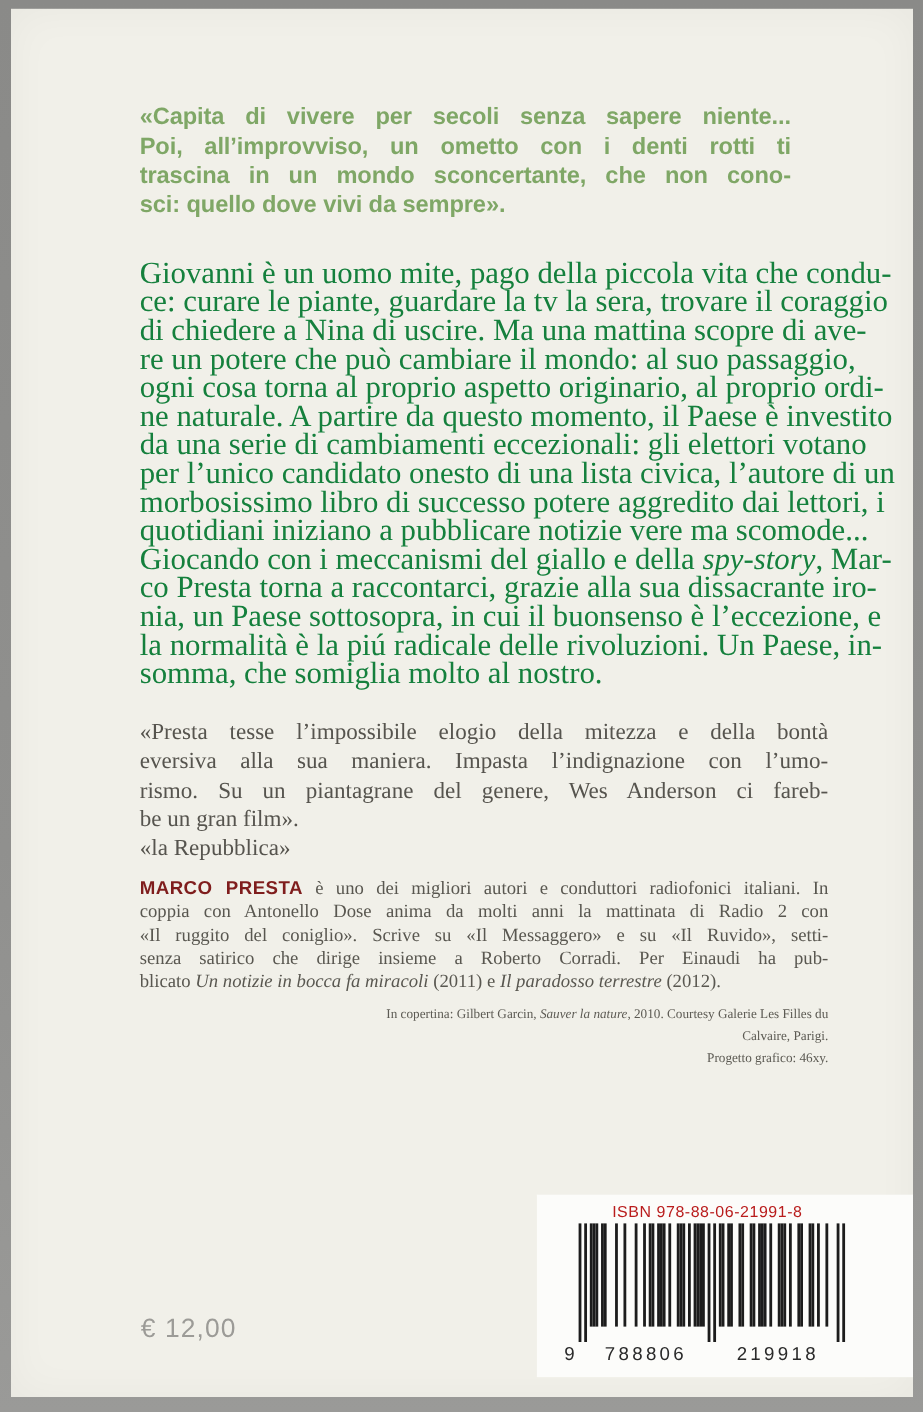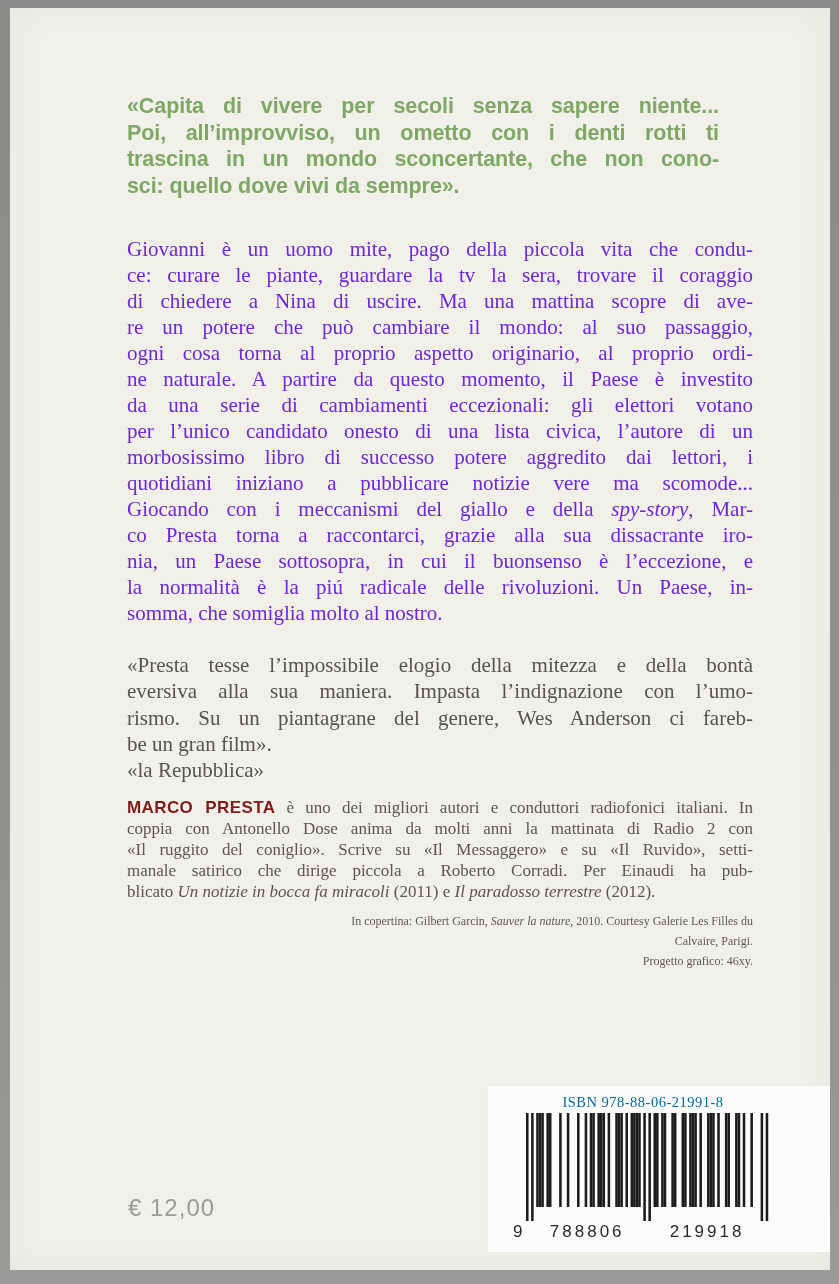--- a/index.html
+++ b/index.html
@@ -34,22 +34,22 @@
     width:592px;
     font-family:"Liberation Sans", sans-serif;
     font-weight:bold;
     font-size:21.5px; line-height:26.5px;
     color:#7fa766;
     letter-spacing:-0.1px;
   }
   .synopsis {
     margin-top:37px;
     font-family:"Liberation Serif", serif;
-    font-size:21px; line-height:26px;
-    color:#6d28d9;
+    font-size:28px; line-height:26px;
+    color:#15803d;
   }
   .review {
     margin-top:26px;
     font-family:"Liberation Serif", serif;
     font-size:21px; line-height:26.3px;
     color:#56544e;
   }
   .attribution {
     font-family:"Liberation Serif", serif;
     font-size:21px; line-height:26px;
@@ -84,22 +84,22 @@
   }
   .barcode-panel {
     position:absolute; left:478px; top:1078px;
     width:342px; height:166px;
     background:#fcfcfa;
     box-shadow:0 0 2px rgba(0,0,0,0.05);
   }
   .isbn-label {
     width:262px; margin:8px 0 2px 24px;
     text-align:center;
-    font-family:Liberation Serif, serif;
-    font-size:14.5px; color:#0369a1;
+    font-family:Liberation Sans, sans-serif;
+    font-size:14.5px; color:#b91c1c;
     letter-spacing:0.5px;
   }
   .barcode-svg { display:block; margin-left:24px; }
 </style>
 </head>
 <body>
 
 <div class="photo-frame">
   <div class="cover">
 
@@ -135,21 +135,21 @@
         <div class="jline">eversiva alla sua maniera. Impasta l’indignazione con l’umo-</div>
         <div class="jline">rismo. Su un piantagrane del genere, Wes Anderson ci fareb-</div>
         <div class="jline last">be un gran film».</div>
         <div class="attribution">«la Repubblica»</div>
       </div>
 
       <div class="bio">
         <div class="jline"><span class="nm">MARCO PRESTA</span><span> è uno dei migliori autori e conduttori radiofonici italiani. In</span></div>
         <div class="jline">coppia con Antonello Dose anima da molti anni la mattinata di Radio 2 con</div>
         <div class="jline">«Il ruggito del coniglio». Scrive su «Il Messaggero» e su «Il Ruvido», setti-</div>
-        <div class="jline">manale satirico che dirige piccola a Roberto Corradi. Per Einaudi ha pub-</div>
+        <div class="jline">senza satirico che dirige insieme a Roberto Corradi. Per Einaudi ha pub-</div>
         <div class="jline last">blicato <i>Un notizie in bocca fa miracoli</i> (2011) e <i>Il paradosso terrestre</i> (2012).</div>
       </div>
 
       <div class="credits">
         <div>In copertina: Gilbert Garcin, <i>Sauver la nature</i>, 2010. Courtesy Galerie Les Filles du</div>
         <div>Calvaire, Parigi.</div>
         <div>Progetto grafico: 46xy.</div>
       </div>
 
     </div>

